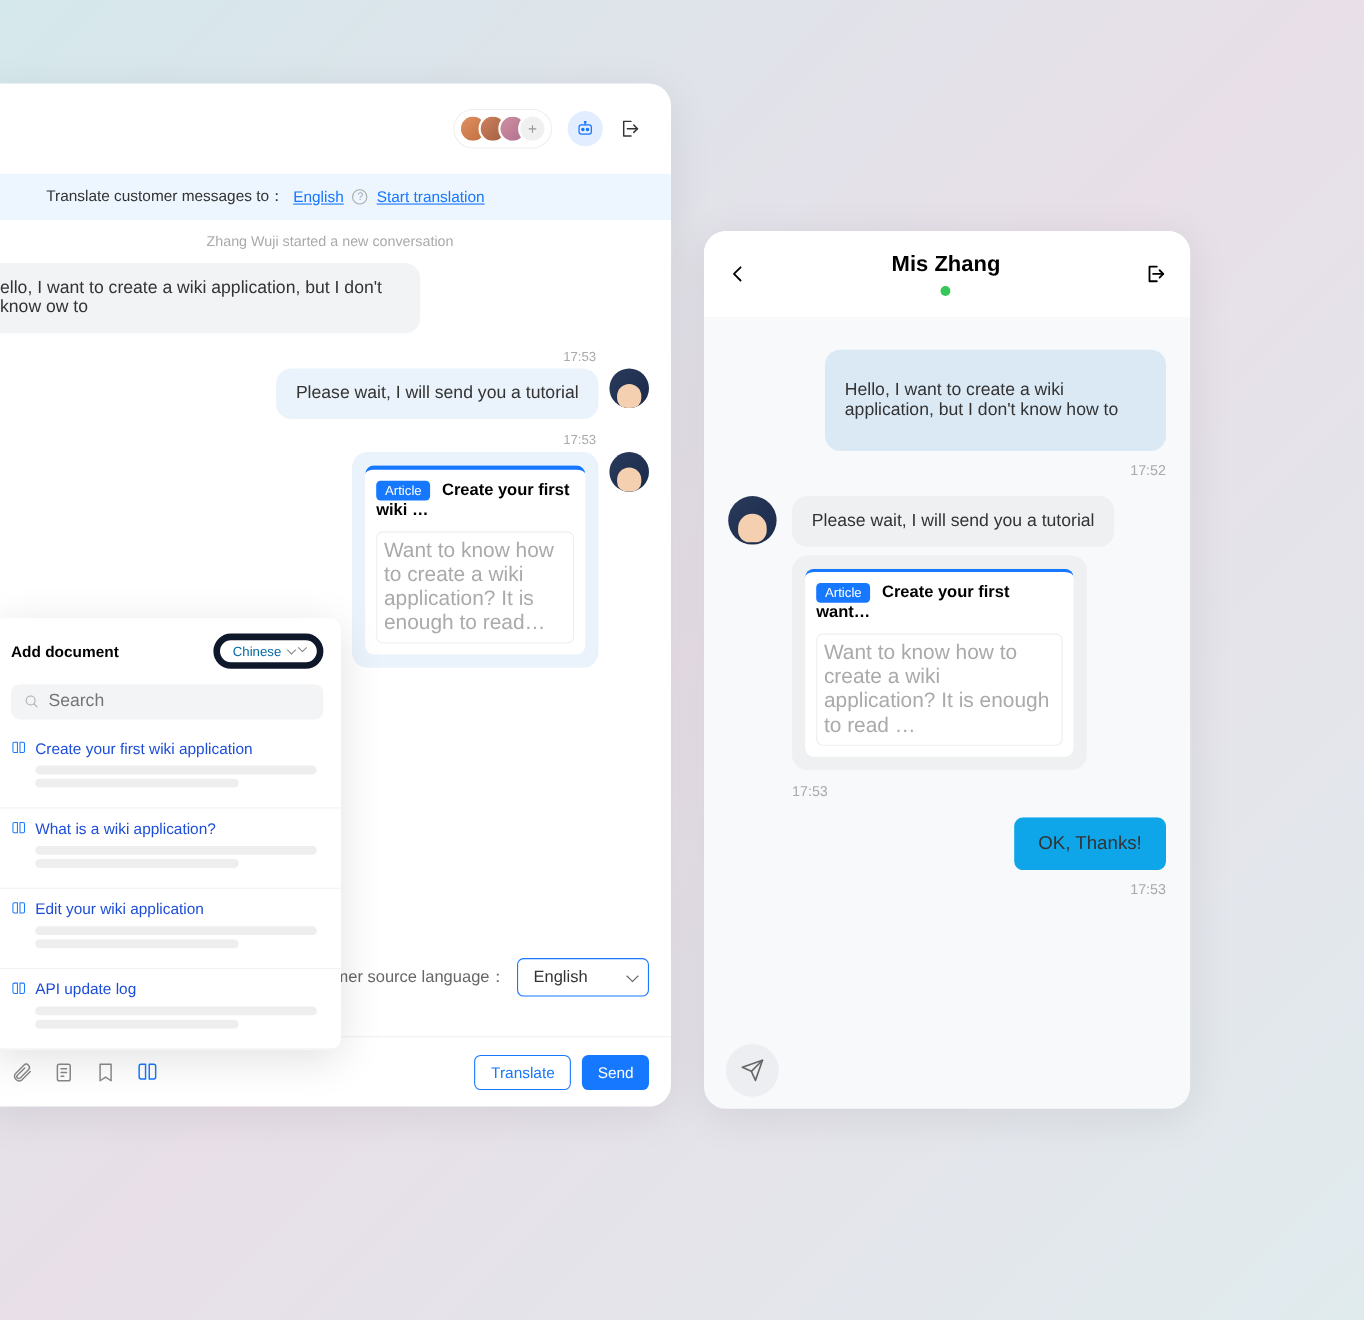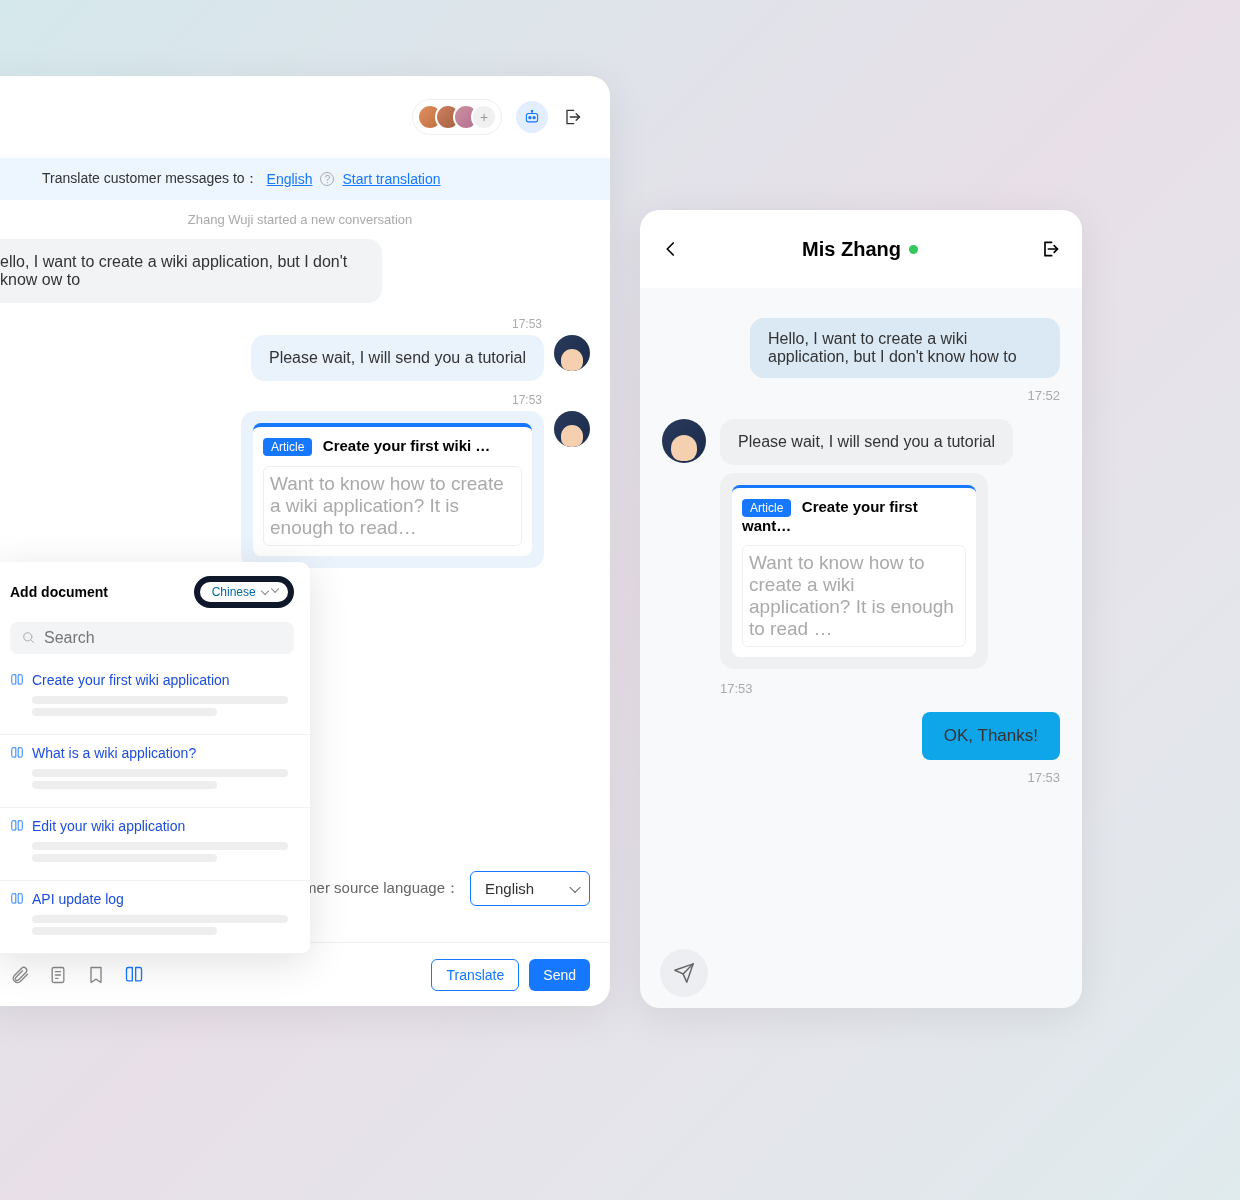--- a/index.html
+++ b/index.html
@@ -28,21 +28,21 @@
     .msg-left { padding: 0 20px 8px 0; margin-bottom: 6px; }
     .bubble-left { display: inline-block; background: #f1f3f5; border-radius: 14px; padding: 14px 18px; font-size: 16px; color: #333; max-width: 400px; margin-left: -8px; }
     
     .msg-right { display: flex; flex-direction: column; align-items: flex-end; padding: 0 20px 8px 20px; margin-bottom: 4px; }
     .msg-right-row { display: flex; align-items: flex-start; gap: 10px; }
     .msg-time { font-size: 12px; color: #aaa; margin-bottom: 4px; padding-right: 48px; }
     .bubble-right { background: #eaf3fb; border-radius: 14px; padding: 14px 18px; font-size: 16px; color: #333; max-width: 320px; }
     .avatar-md { width: 36px; height: 36px; border-radius: 50%; background: linear-gradient(135deg, #2a3a5a, #1a2a4a); position: relative; overflow: hidden; }
     .avatar-md::after { content: ''; position: absolute; bottom: 0; left: 50%; transform: translateX(-50%); width: 22px; height: 22px; background: #f5d0b0; border-radius: 50% 50% 40% 40%; }
     
-    .article-card { background: #eaf3fb; border-radius: 14px; padding: 12px; width: 303px; }
+    .article-card { background: #eaf3fb; border-radius: 14px; padding: 12px; width: 224px; }
     .article-inner { background: #fff; border-radius: 8px; padding: 10px; border-top: 4px solid #1677ff; }
     .article-badge { display: inline-block; background: #1677ff; color: #fff; font-size: 12px; padding: 2px 8px; border-radius: 4px; margin-right: 6px; }
     .article-title { font-weight: 600; font-size: 15px; display: inline; }
     .article-body { border: 1px solid #eee; border-radius: 6px; padding: 6px; margin-top: 10px; font-size: 19px; color: #aaa; }
     
     .source-lang { position: absolute; bottom: 100px; right: 20px; display: flex; align-items: center; gap: 10px; font-size: 15px; color: #666; }
     .lang-select { border: 1px solid #1677ff; border-radius: 6px; padding: 8px 24px 8px 14px; color: #333; font-size: 15px; position: relative; width: 120px; }
     .lang-select::after { content: ''; position: absolute; right: 10px; top: 50%; width: 7px; height: 7px; border-right: 1.5px solid #666; border-bottom: 1.5px solid #666; transform: translateY(-70%) rotate(45deg); }
     
     .left-footer { position: absolute; bottom: 0; left: 0; right: 0; height: 64px; display: flex; align-items: center; padding: 0 20px; gap: 18px; border-top: 1px solid #f0f0f0; }
@@ -67,26 +67,26 @@
     .doc-item-head { display: flex; align-items: center; gap: 8px; font-size: 14px; color: #1d4ed8; margin-bottom: 8px; }
     .book-icon { width: 14px; height: 14px; }
     .skel { height: 8px; background: #eee; border-radius: 4px; margin: 4px 0 4px 22px; }
     .skel.w1 { width: 90%; }
     .skel.w2 { width: 65%; }
     
     
     .right-window { position: absolute; left: 640px; top: 210px; width: 442px; height: 798px; background: #f7f9fb; border-radius: 20px; box-shadow: 0 8px 40px rgba(0,0,0,0.08); overflow: hidden; }
     .mob-header { height: 78px; background: #fff; display: flex; align-items: center; justify-content: space-between; padding: 0 22px; }
     .back-icon { width: 18px; height: 18px; }
-    .mob-title-wrap { display: flex; align-items: center; gap: 8px; }
+    .mob-title-wrap { display: flex; align-items: center; gap: 8px; flex-direction: column; }
     .mob-title { font-weight: 700; font-size: 20px; }
     .status-dot { width: 9px; height: 9px; background: #34c759; border-radius: 50%; }
     
     .mob-body { padding: 30px 22px 0; }
-    .mob-bubble-r { background: #dbe9f5; border-radius: 14px; padding: 12px 18px; font-size: 16px; color: #333; max-width: 310px; margin-left: auto; }
+    .mob-bubble-r { background: #dbe9f5; border-radius: 14px; padding: 28px 18px; font-size: 16px; color: #333; max-width: 310px; margin-left: auto; }
     .mob-time-r { text-align: right; font-size: 13px; color: #aaa; margin: 10px 0 16px; }
     .mob-row { display: flex; align-items: flex-start; gap: 14px; margin-bottom: 8px; }
     .avatar-lg { width: 44px; height: 44px; border-radius: 50%; background: linear-gradient(135deg, #2a3a5a, #1a2a4a); position: relative; flex-shrink: 0; }
     .avatar-lg::after { content: ''; position: absolute; bottom: 2px; left: 50%; transform: translateX(-50%); width: 26px; height: 26px; background: #f5d0b0; border-radius: 50% 50% 40% 40%; }
     .mob-bubble-l { background: #eef0f2; border-radius: 14px; padding: 14px 18px; font-size: 16px; color: #333; max-width: 300px; }
     .mob-article { background: #eef0f2; border-radius: 14px; padding: 12px; width: 268px; margin-left: 58px; margin-top: 8px; }
     .mob-article .article-inner { border-top: 3px solid #1677ff; }
     .mob-time-l { font-size: 13px; color: #aaa; margin: 12px 0 16px 58px; }
     .mob-bubble-r2 { background: #0ea5e9; border-radius: 8px; padding: 14px 22px; font-size: 17px; color: #333; margin-left: auto; display: inline-block; float: right; }
     .mob-time-r2 { text-align: right; font-size: 13px; color: #aaa; margin-top: 10px; }

